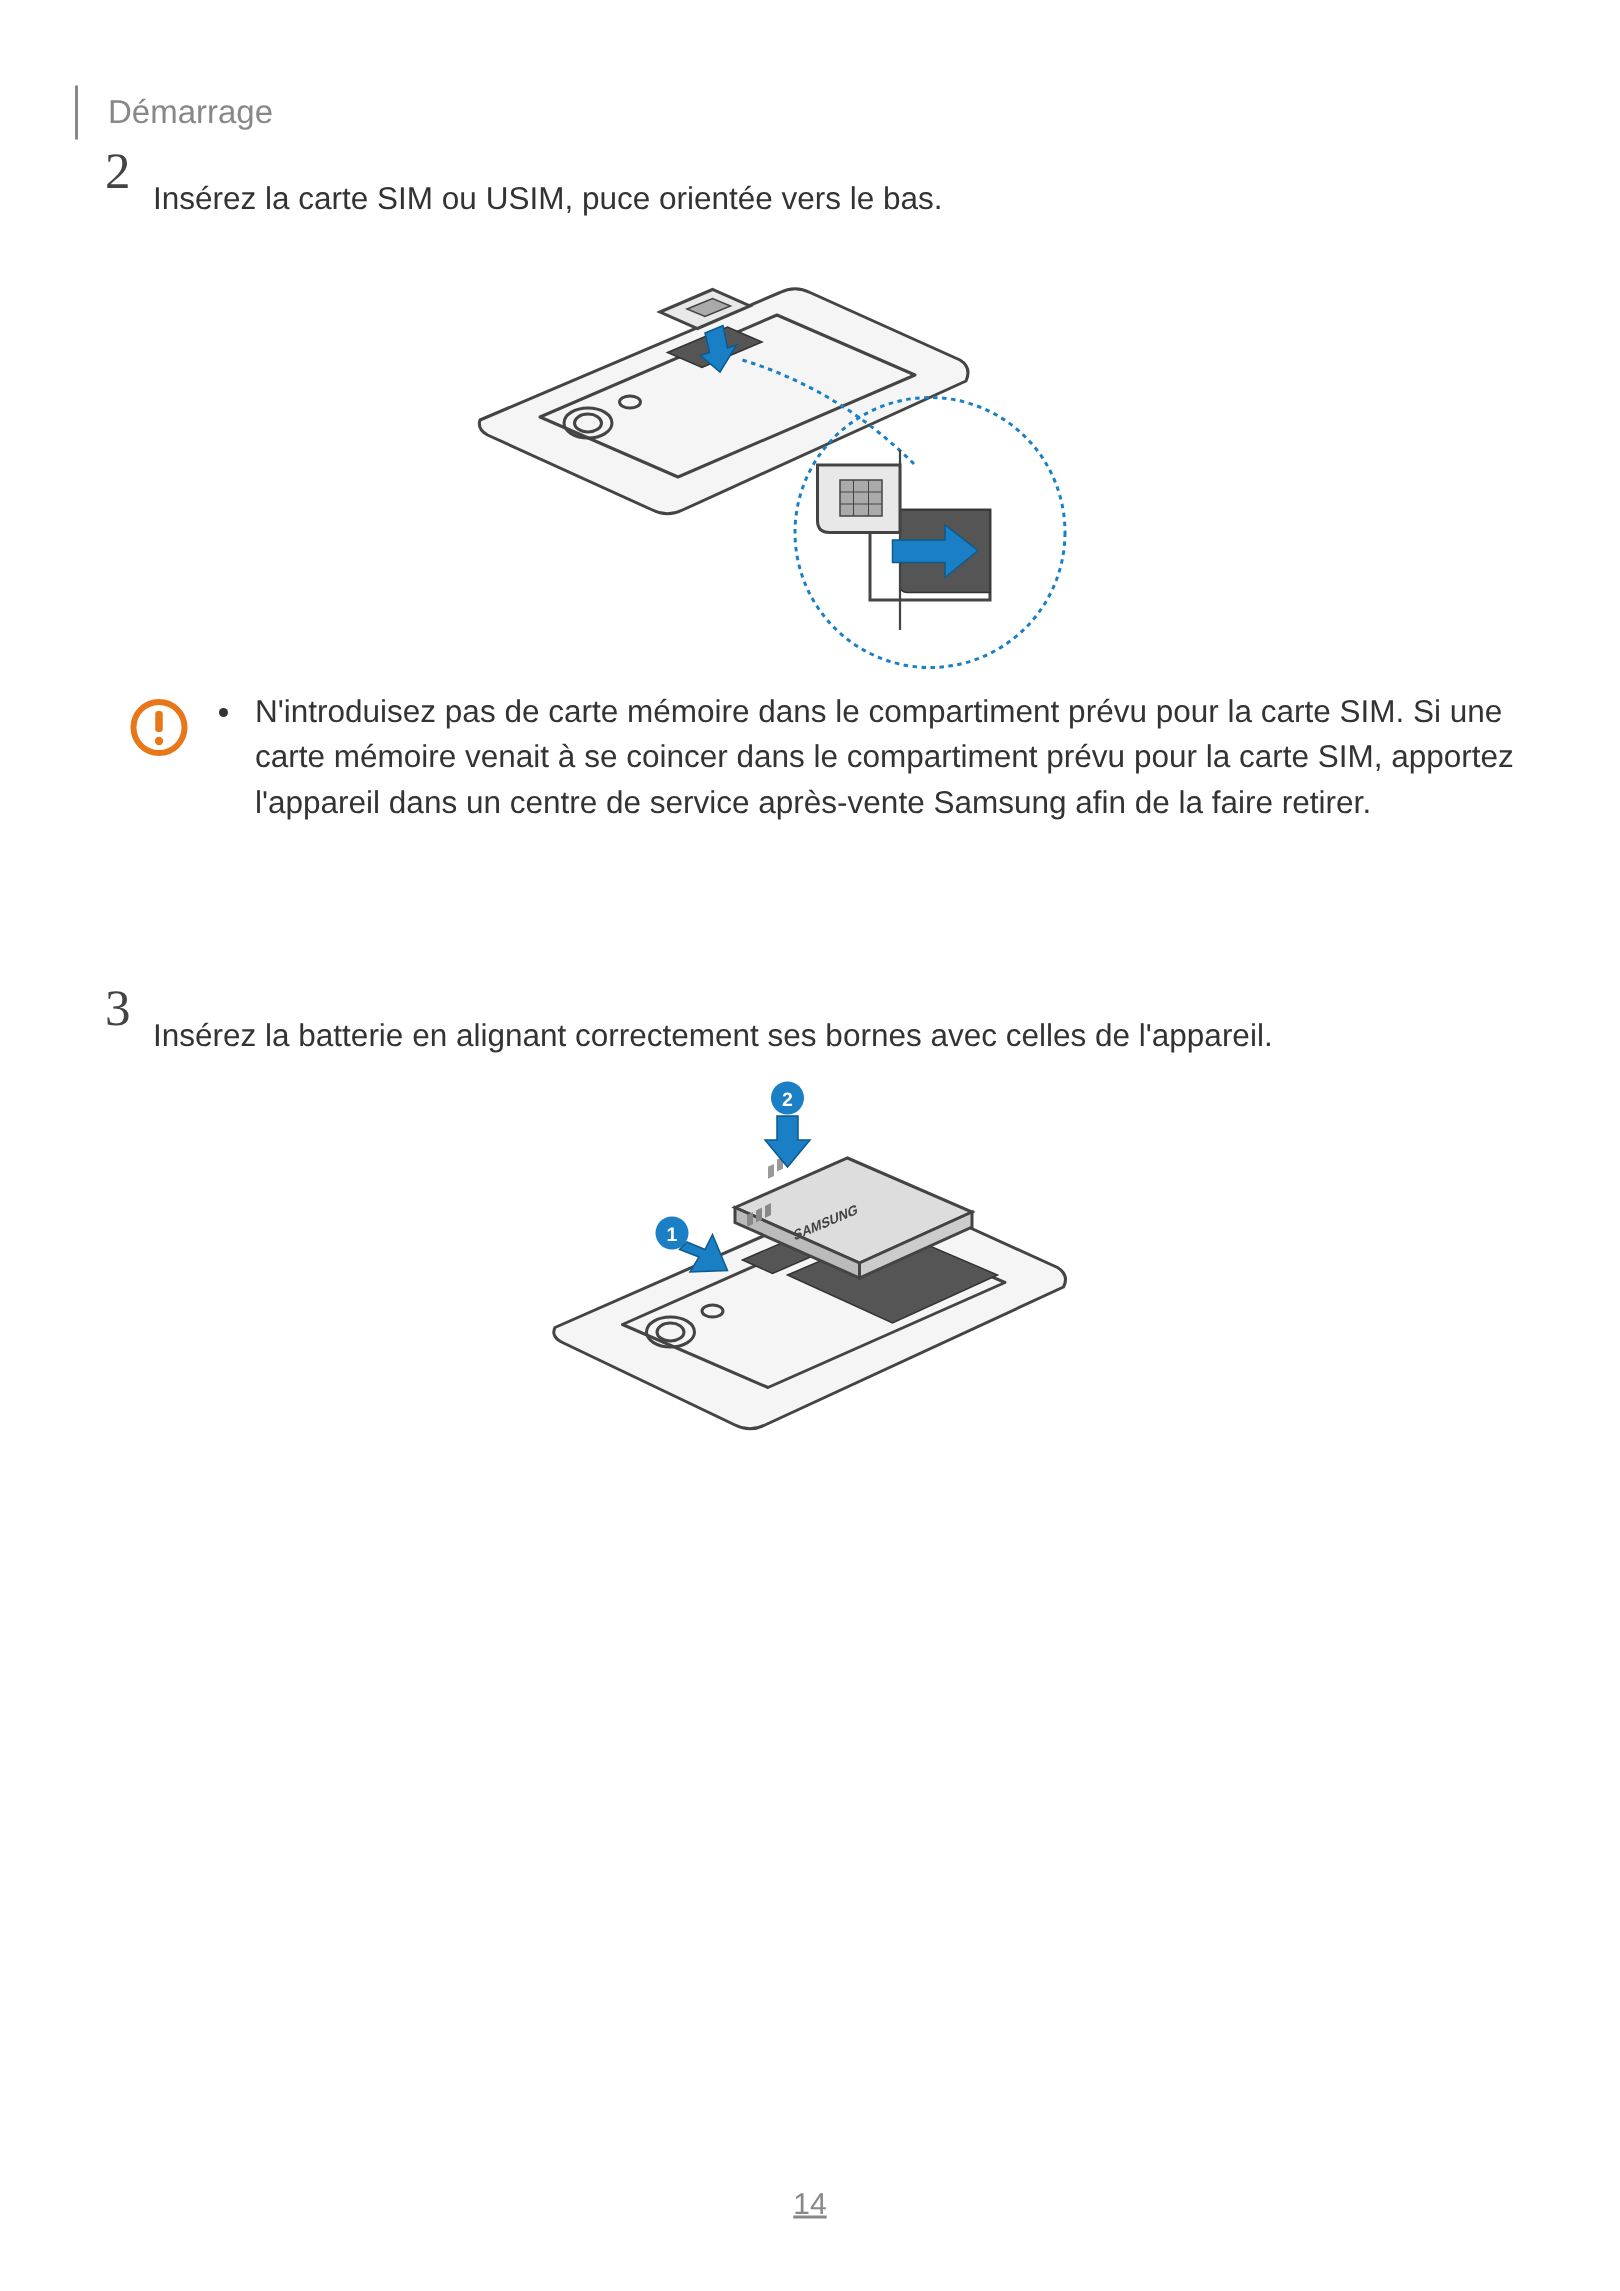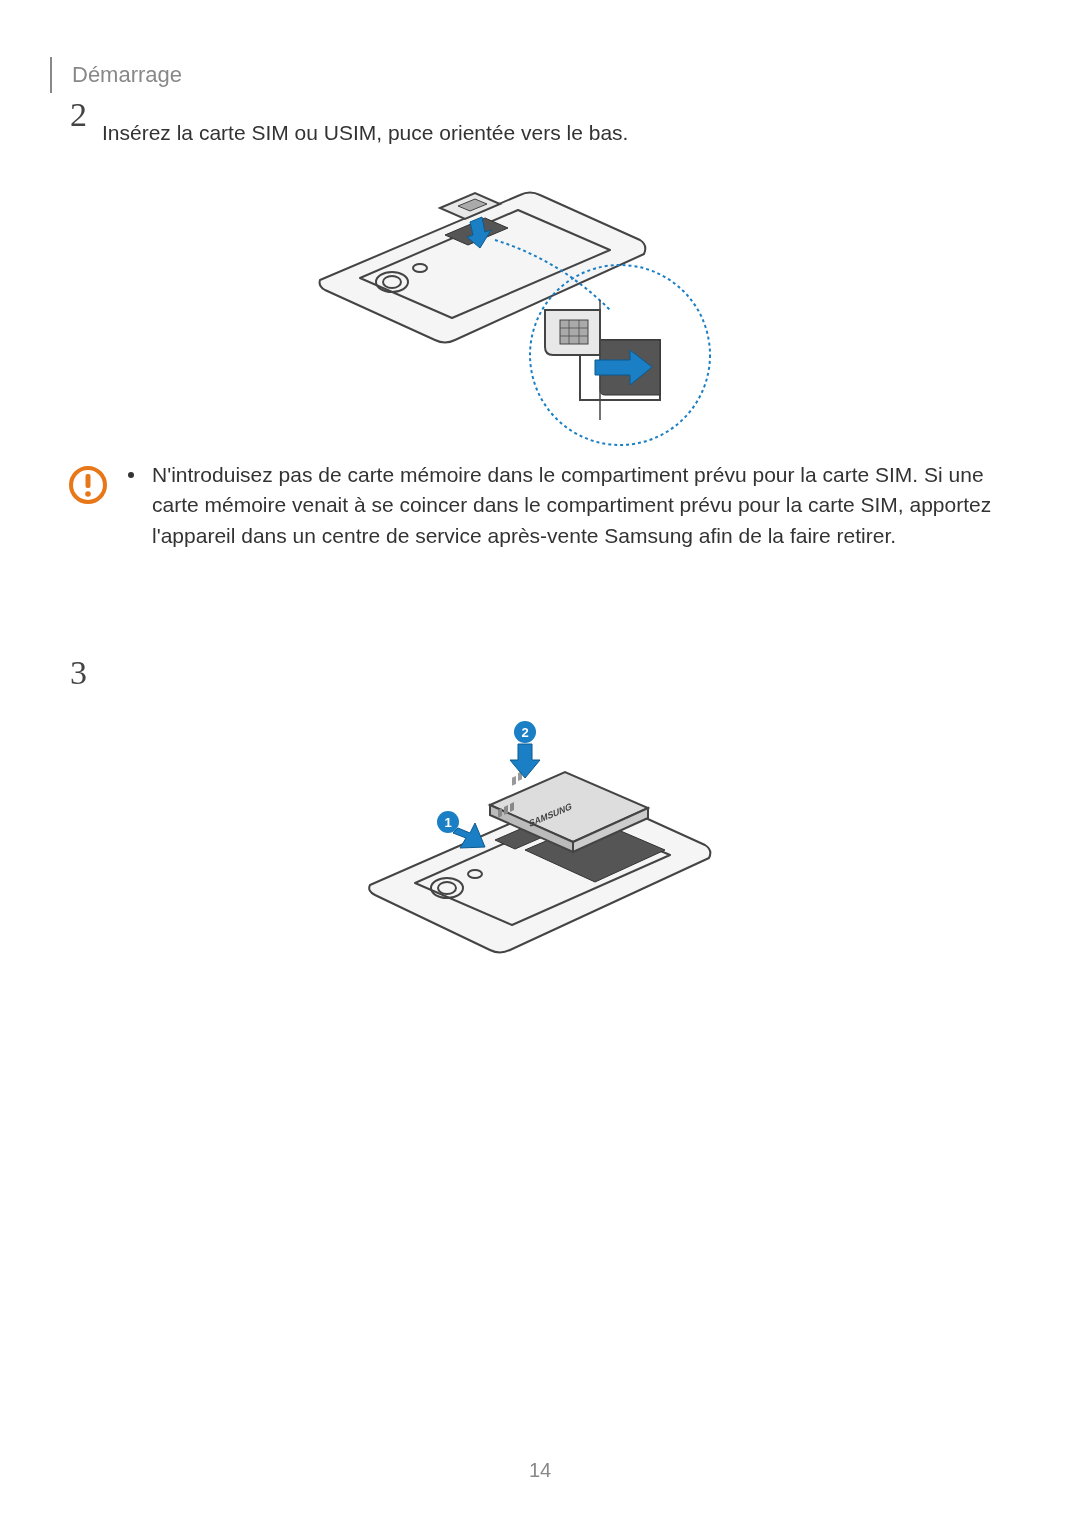--- a/index.html
+++ b/index.html
@@ -64,21 +64,21 @@
     .figure-1 {
       position: absolute;
       top: 160px;
       left: 300px;
       width: 460px;
       height: 295px;
     }
     .caution-block {
       position: absolute;
       top: 460px;
-      left: 68px;
+      left: 86px;
       width: 945px;
       display: flex;
       align-items: flex-start;
     }
     .caution-icon {
       width: 40px;
       height: 40px;
       flex-shrink: 0;
       margin-right: 20px;
       margin-top: 5px;
@@ -112,20 +112,21 @@
       width: 400px;
       height: 260px;
     }
     .page-number {
       position: absolute;
       bottom: 45px;
       left: 50%;
       transform: translateX(-50%);
       font-size: 20px;
       color: #888;
+      text-decoration: underline;
     }
     .callout-badge {
       fill: #1a7fc4;
     }
     .callout-text {
       fill: #fff;
       font-size: 13px;
       font-weight: bold;
       font-family: Arial, sans-serif;
     }
@@ -216,20 +217,21 @@
   <div class="bullet-list">
     <div class="bullet-item">
       <div class="bullet-dot"></div>
       <div class="bullet-text">N'introduisez pas de carte mémoire dans le compartiment prévu pour la carte SIM. Si une carte mémoire venait à se coincer dans le compartiment prévu pour la carte SIM, apportez l'appareil dans un centre de service après-vente Samsung afin de la faire retirer.</div>
     </div>
   </div>
 </div>
 
 <div class="step-row step-3">
   <div class="step-number">3</div>
+  <div class="step-text">Insérez la batterie en alignant correctement ses bornes avec celles de l'appareil.</div>
 </div>
 
 <svg class="figure-2" viewBox="0 0 400 260">
 
   <path class="device-fill" d="M 30 165 L 235 75 Q 245 70 255 75 L 365 125 Q 373 130 369 138 L 170 230 Q 160 235 150 230 L 35 175 Q 27 171 30 165 Z"></path>
 
   <path class="device-stroke" d="M 75 163 L 233 93 L 330 135 L 172 205 Z"></path>
 
   <ellipse cx="107" cy="168" rx="16" ry="10" class="device-stroke"></ellipse>
   <ellipse cx="107" cy="168" rx="9" ry="6" class="device-stroke" fill="#888"></ellipse>

